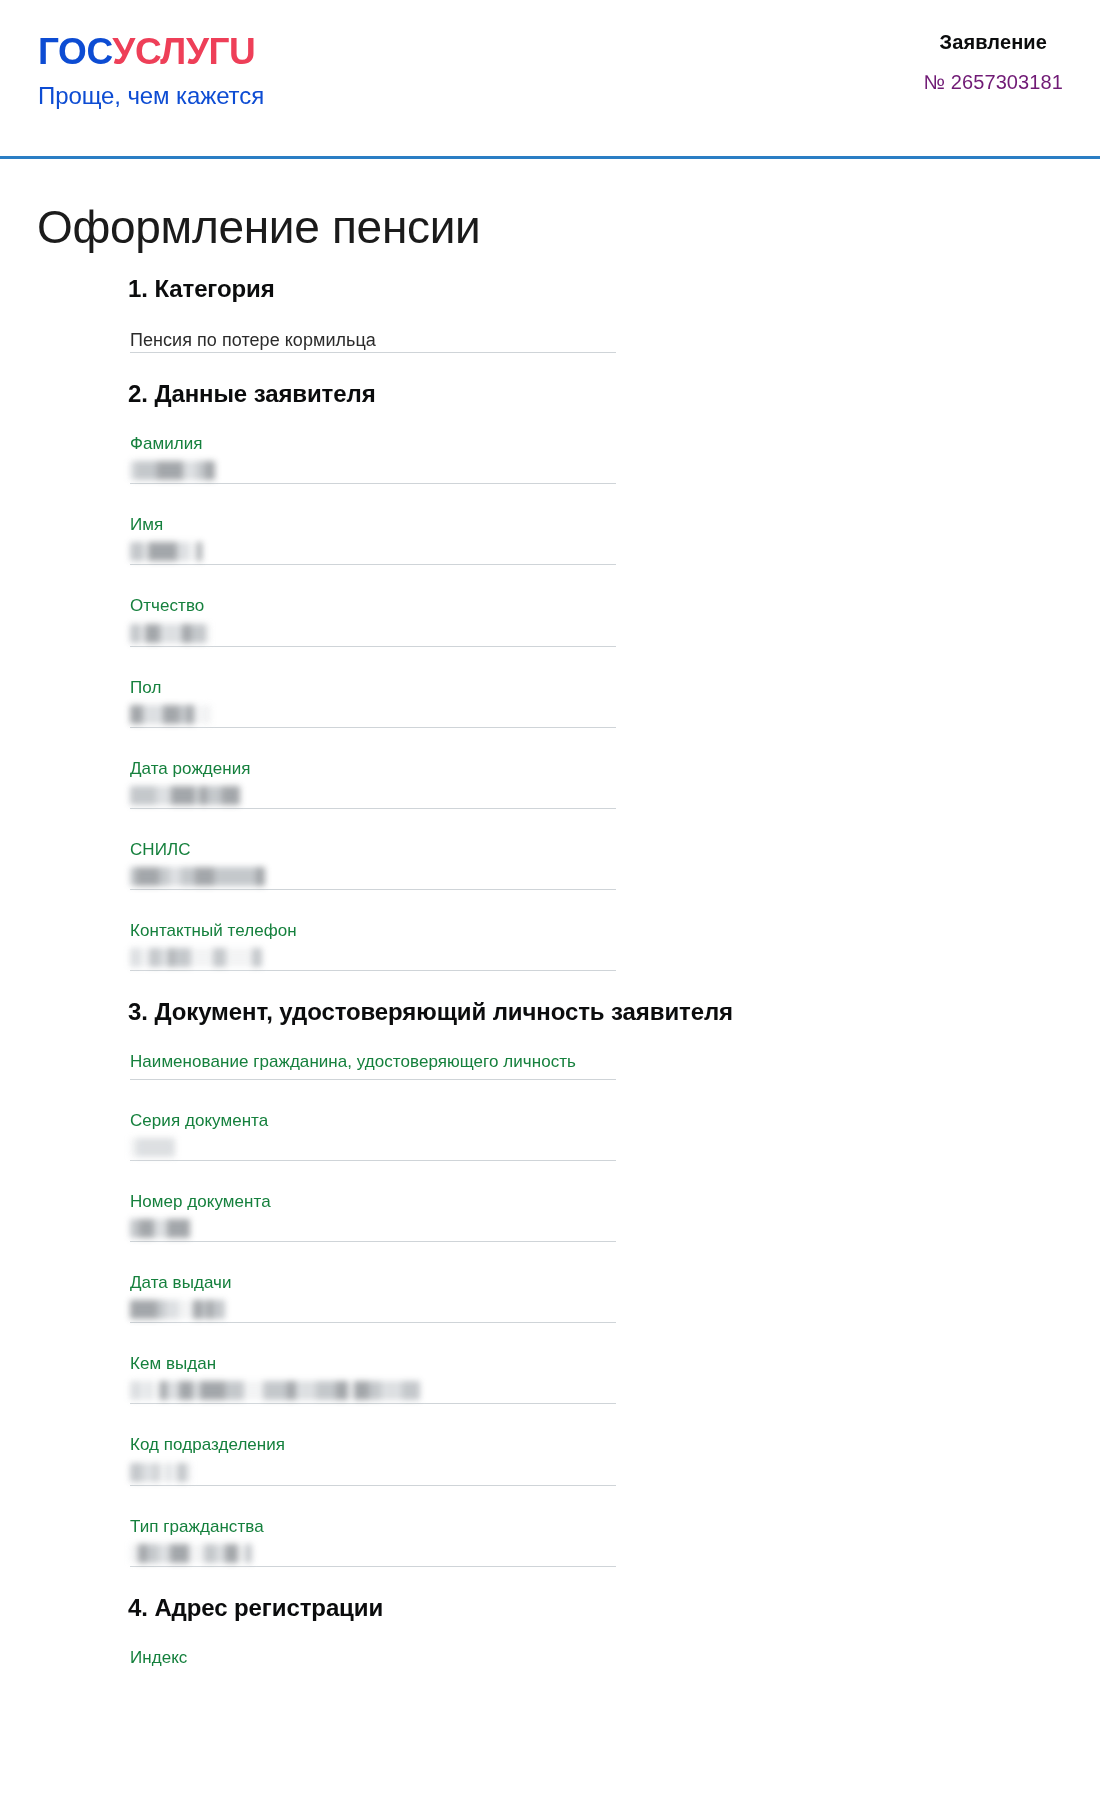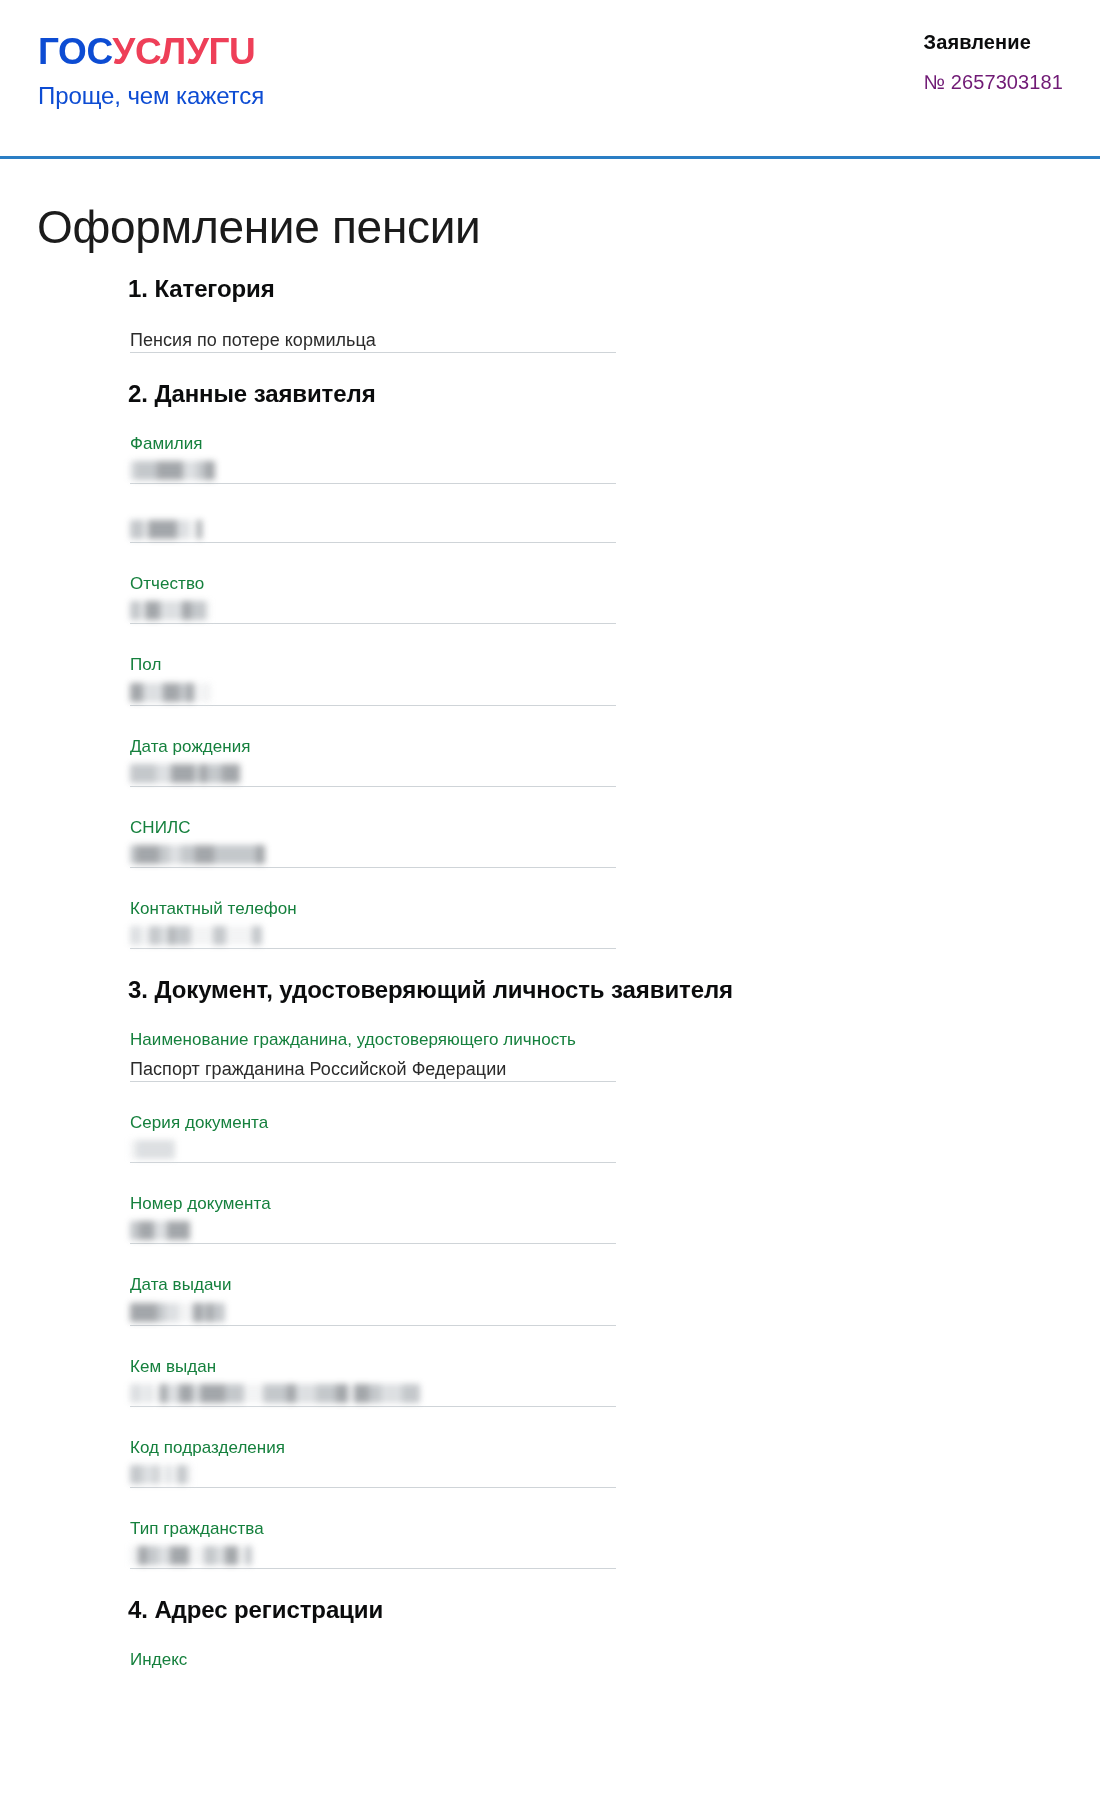--- a/index.html
+++ b/index.html
@@ -43,21 +43,21 @@
     font-size: 24px;
     font-weight: 400;
     color: #0d4cd3;
     letter-spacing: -0.1px;
     white-space: nowrap;
   }
   .header-right {
     position: absolute;
     right: 37px;
     top: 30px;
-    text-align: left;
+    text-align: center;
   }
   .header-doc-type {
     font-size: 20px;
     font-weight: 700;
     color: #0b0c0d;
     letter-spacing: 0.1px;
     line-height: 1.2;
   }
   .header-doc-number {
     margin-top: 16px;
@@ -199,20 +199,21 @@
         <div class="field">
           <div class="field-label">Фамилия</div>
           <div class="val-pad"></div>
           <div class="field-value">
             <span class="redacted" style="width: 85px; background-image: linear-gradient(90deg, rgba(214, 217, 220, 0.9) 0px, rgba(214, 217, 220, 0.9) 5px, rgba(186, 190, 194, 0.92) 5px, rgba(186, 190, 194, 0.92) 14px, rgba(186, 190, 194, 0.92) 14px, rgba(186, 190, 194, 0.92) 27px, rgba(150, 154, 158, 0.95) 27px, rgba(150, 154, 158, 0.95) 35px, rgba(150, 154, 158, 0.95) 35px, rgba(150, 154, 158, 0.95) 39px, rgba(150, 154, 158, 0.95) 39px, rgba(150, 154, 158, 0.95) 53px, rgba(214, 217, 220, 0.9) 53px, rgba(214, 217, 220, 0.9) 67px, rgba(186, 190, 194, 0.92) 67px, rgba(186, 190, 194, 0.92) 75px, rgba(150, 154, 158, 0.95) 75px, rgba(150, 154, 158, 0.95) 79px, rgba(150, 154, 158, 0.95) 79px, rgba(150, 154, 158, 0.95) 85px);"></span>
           </div>
           <div class="field-underline"></div>
         </div>
         <div class="gap-field"></div>
         <div class="field">
+          <div class="field-label">Имя</div>
           <div class="val-pad"></div>
           <div class="field-value">
             <span class="redacted" style="width: 72px; background-image: linear-gradient(90deg, rgba(186, 190, 194, 0.92) 0px, rgba(186, 190, 194, 0.92) 14px, rgba(240, 241, 242, 0.85) 14px, rgba(240, 241, 242, 0.85) 18px, rgba(150, 154, 158, 0.95) 18px, rgba(150, 154, 158, 0.95) 31px, rgba(150, 154, 158, 0.95) 31px, rgba(150, 154, 158, 0.95) 35px, rgba(150, 154, 158, 0.95) 35px, rgba(150, 154, 158, 0.95) 47px, rgba(214, 217, 220, 0.9) 47px, rgba(214, 217, 220, 0.9) 59px, rgba(240, 241, 242, 0.85) 59px, rgba(240, 241, 242, 0.85) 67px, rgba(150, 154, 158, 0.95) 67px, rgba(150, 154, 158, 0.95) 72px);"></span>
           </div>
           <div class="field-underline"></div>
         </div>
         <div class="gap-field"></div>
         <div class="field">
           <div class="field-label">Отчество</div>
           <div class="val-pad"></div>
@@ -258,21 +259,20 @@
           <div class="field-underline"></div>
         </div>
       </div>
       <div class="section">
         <div class="gap-before-heading"></div>
         <div class="section-heading">3. Документ, удостоверяющий личность заявителя</div>
         <div class="gap-after-heading"></div>
         <div class="field">
           <div class="field-label">Наименование гражданина, удостоверяющего личность</div>
           <div class="val-pad"></div>
-          <div class="field-value">Паспорт гражданина Российской Федерации</div>
           <div class="field-underline"></div>
         </div>
         <div class="gap-field"></div>
         <div class="field">
           <div class="field-label">Серия документа</div>
           <div class="val-pad"></div>
           <div class="field-value">
             <span class="redacted" style="width: 45px; background-image: linear-gradient(90deg, rgba(240, 241, 242, 0.85) 0px, rgba(240, 241, 242, 0.85) 6px, rgba(214, 217, 220, 0.9) 6px, rgba(214, 217, 220, 0.9) 18px, rgba(214, 217, 220, 0.9) 18px, rgba(214, 217, 220, 0.9) 25px, rgba(214, 217, 220, 0.9) 25px, rgba(214, 217, 220, 0.9) 40px, rgba(214, 217, 220, 0.9) 40px, rgba(214, 217, 220, 0.9) 45px);"></span>
           </div>
           <div class="field-underline"></div>

